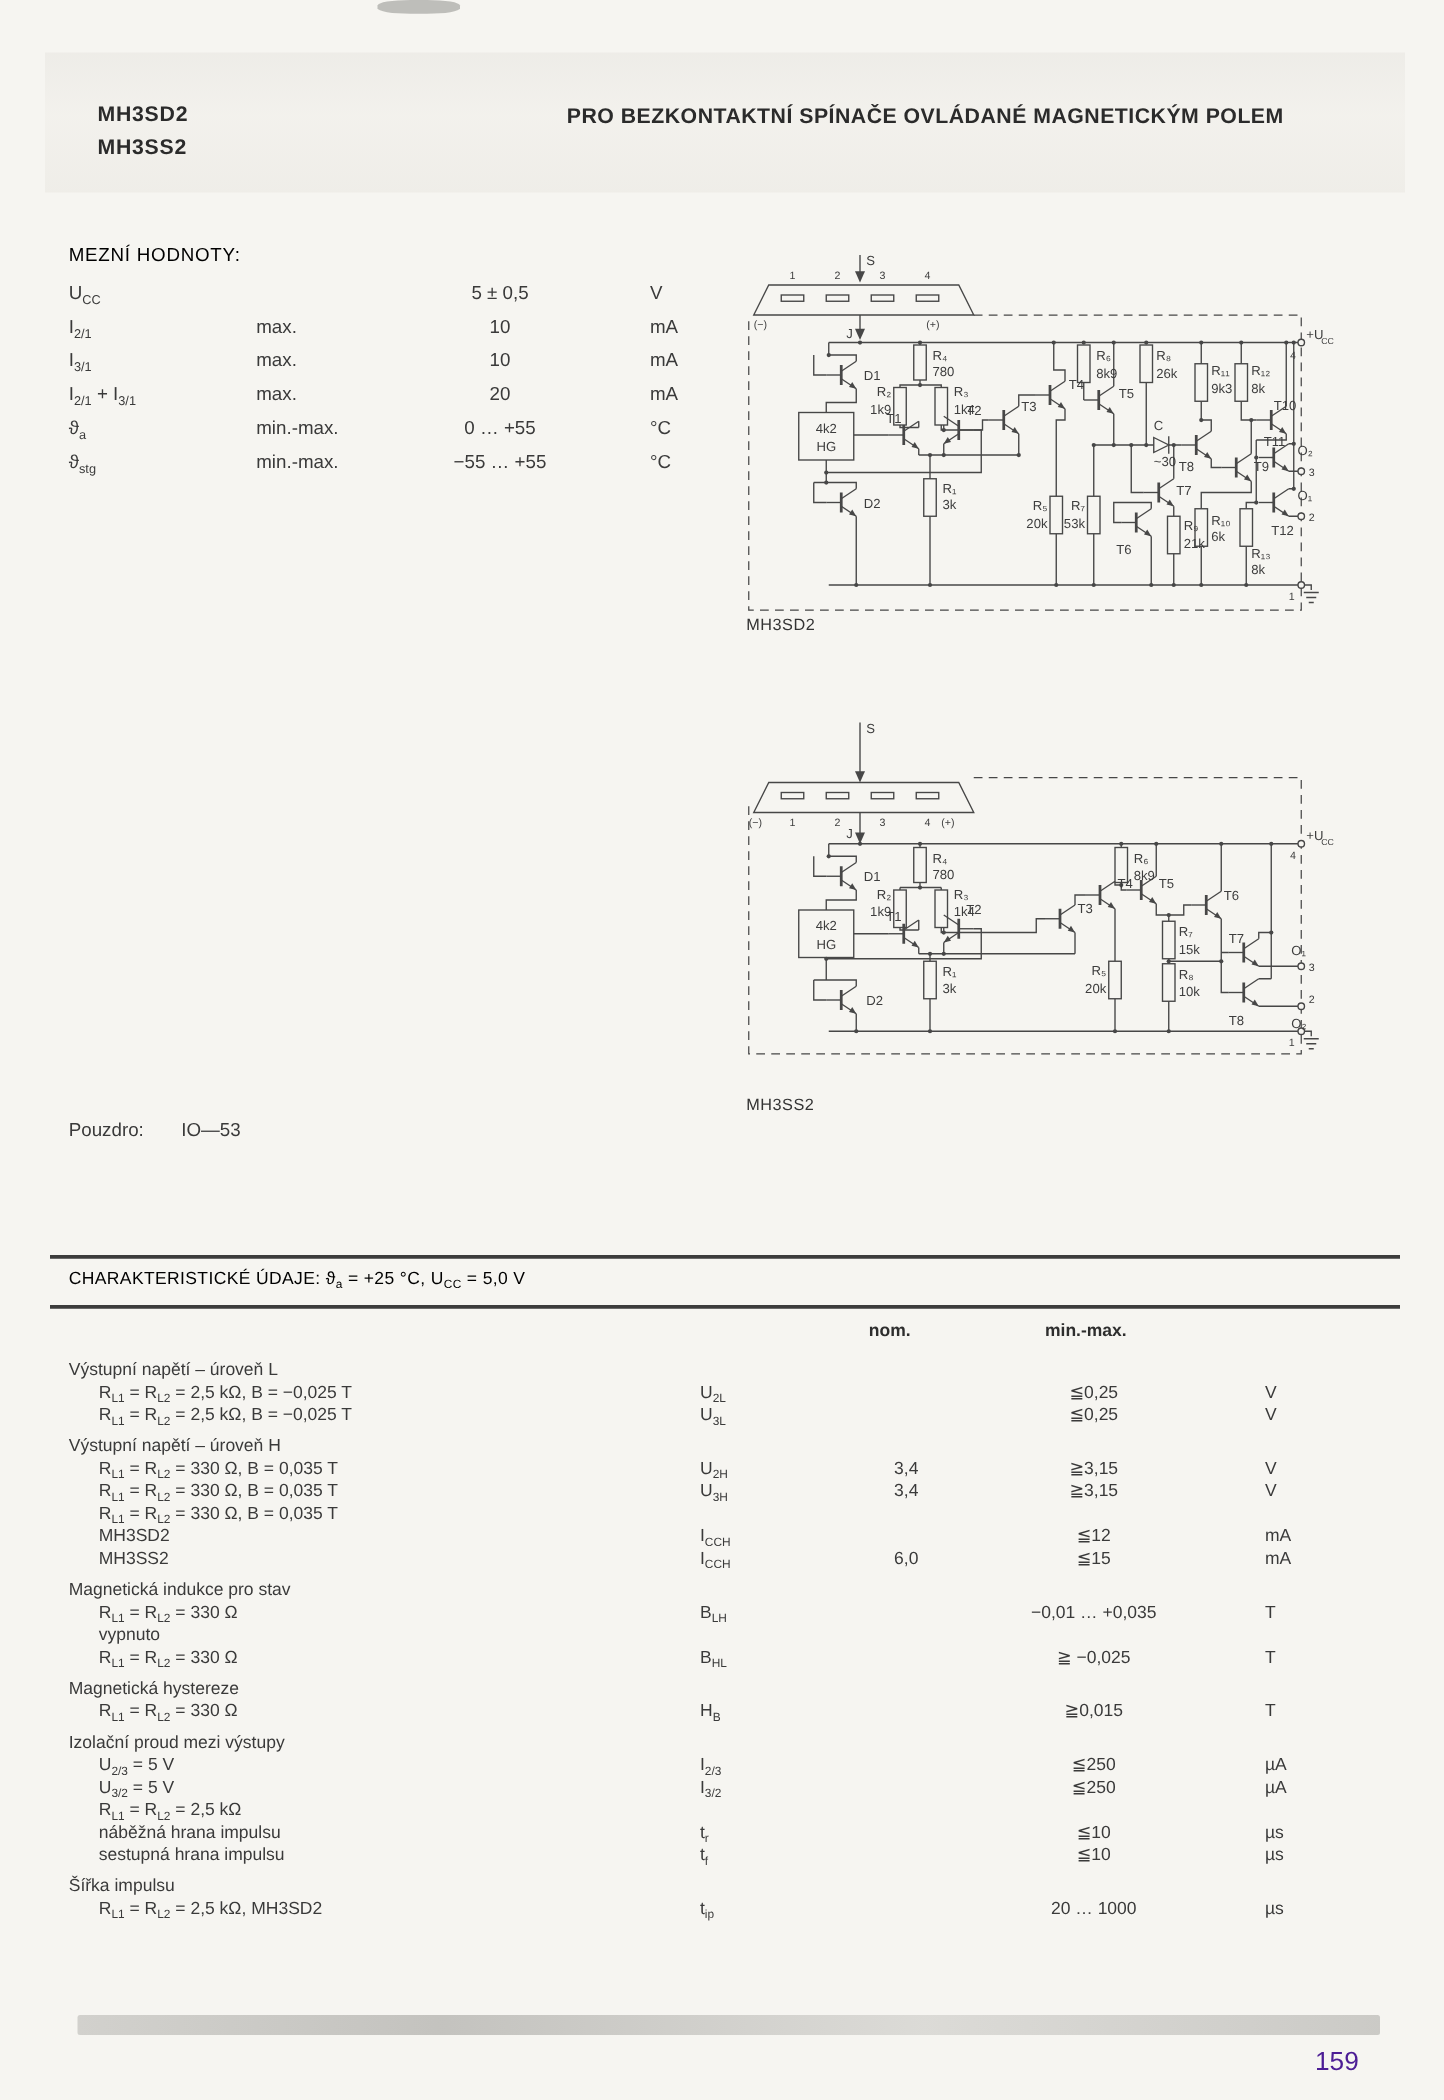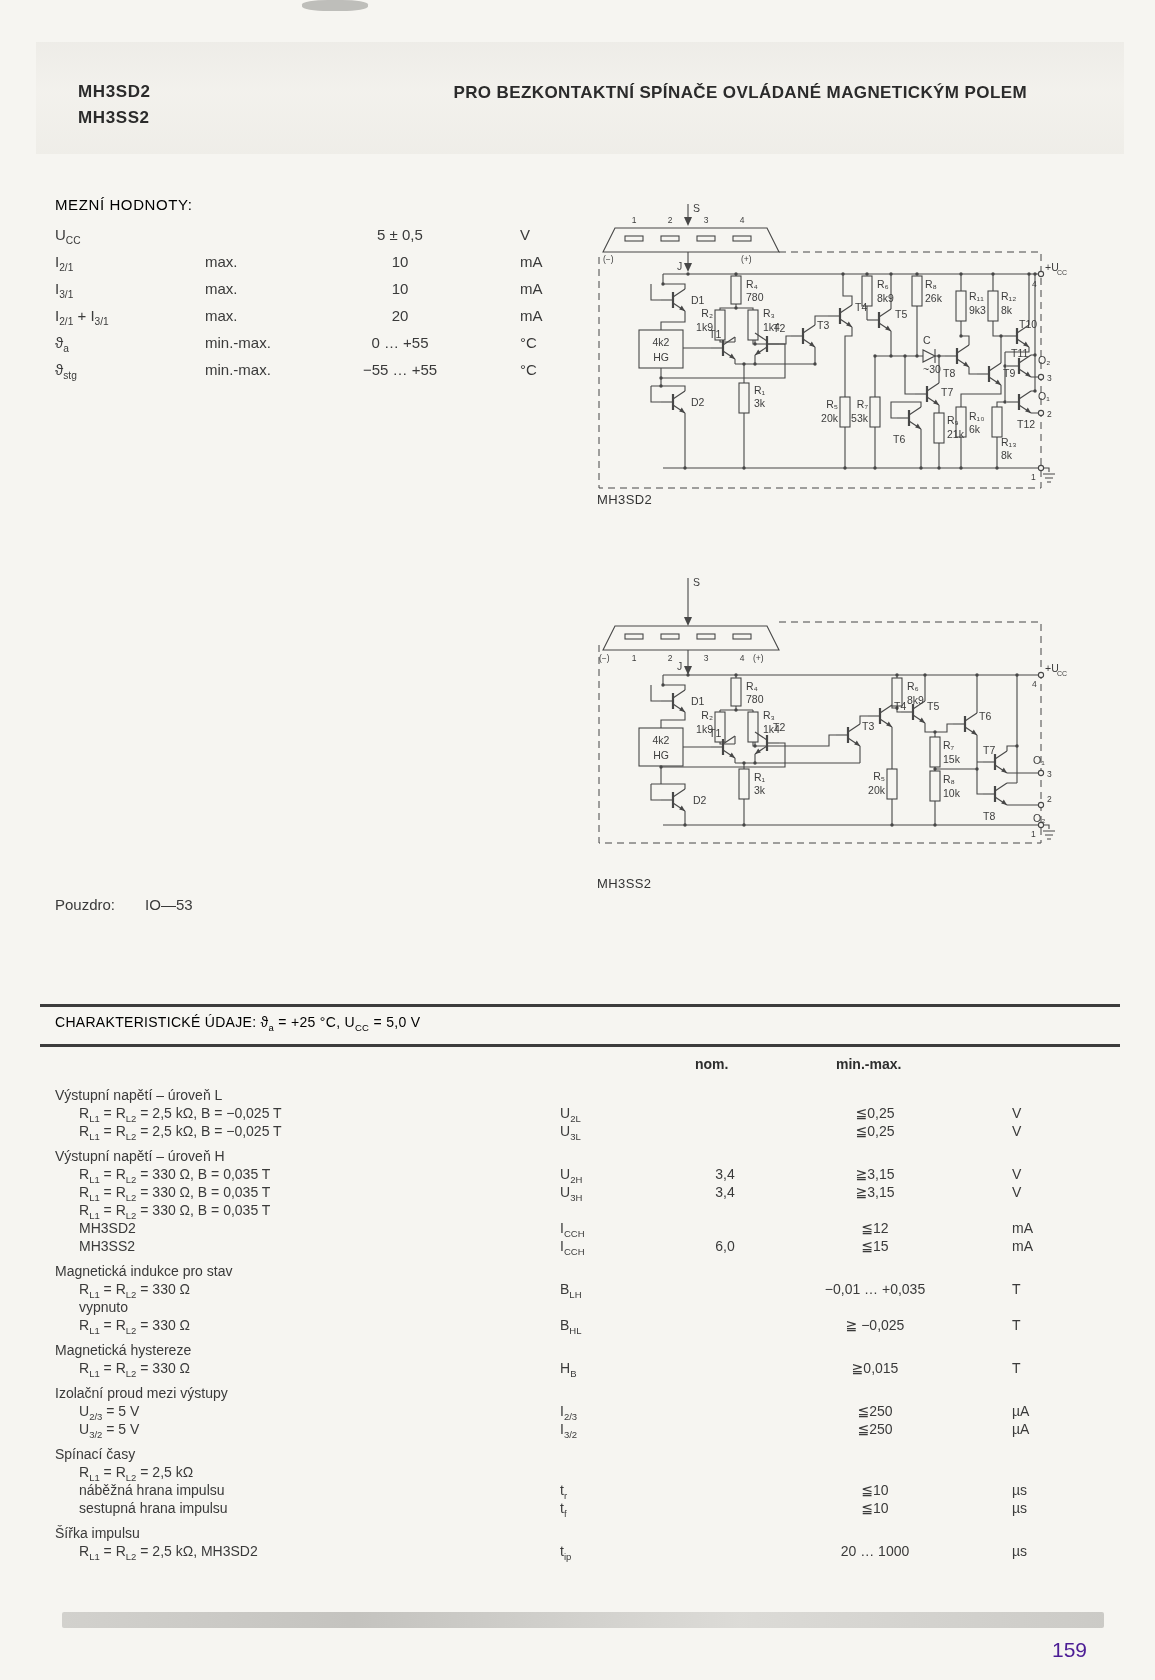--- a/index.html
+++ b/index.html
@@ -551,27 +551,20 @@
         <div class="c-mm">≦250</div>
         <div class="c-unit">µA</div>
       </div>
       <div class="crow ind">
         <div class="c-label"><span>U</span><sub>3/2</sub><span> = 5 V</span></div>
         <div class="c-sym"><span>I</span><sub>3/2</sub></div>
         <div class="c-nom"></div>
         <div class="c-mm">≦250</div>
         <div class="c-unit">µA</div>
       </div>
-      <div class="crow sect">
-        <div class="c-label"><span>Spínací časy</span></div>
-        <div class="c-sym"></div>
-        <div class="c-nom"></div>
-        <div class="c-mm"></div>
-        <div class="c-unit"></div>
-      </div>
       <div class="crow ind">
         <div class="c-label"><span>R</span><sub>L1</sub><span> = R</span><sub>L2</sub><span> = 2,5 kΩ</span></div>
         <div class="c-sym"></div>
         <div class="c-nom"></div>
         <div class="c-mm"></div>
         <div class="c-unit"></div>
       </div>
       <div class="crow ind">
         <div class="c-label"><span>náběžná hrana impulsu</span></div>
         <div class="c-sym"><span>t</span><sub>r</sub></div>

